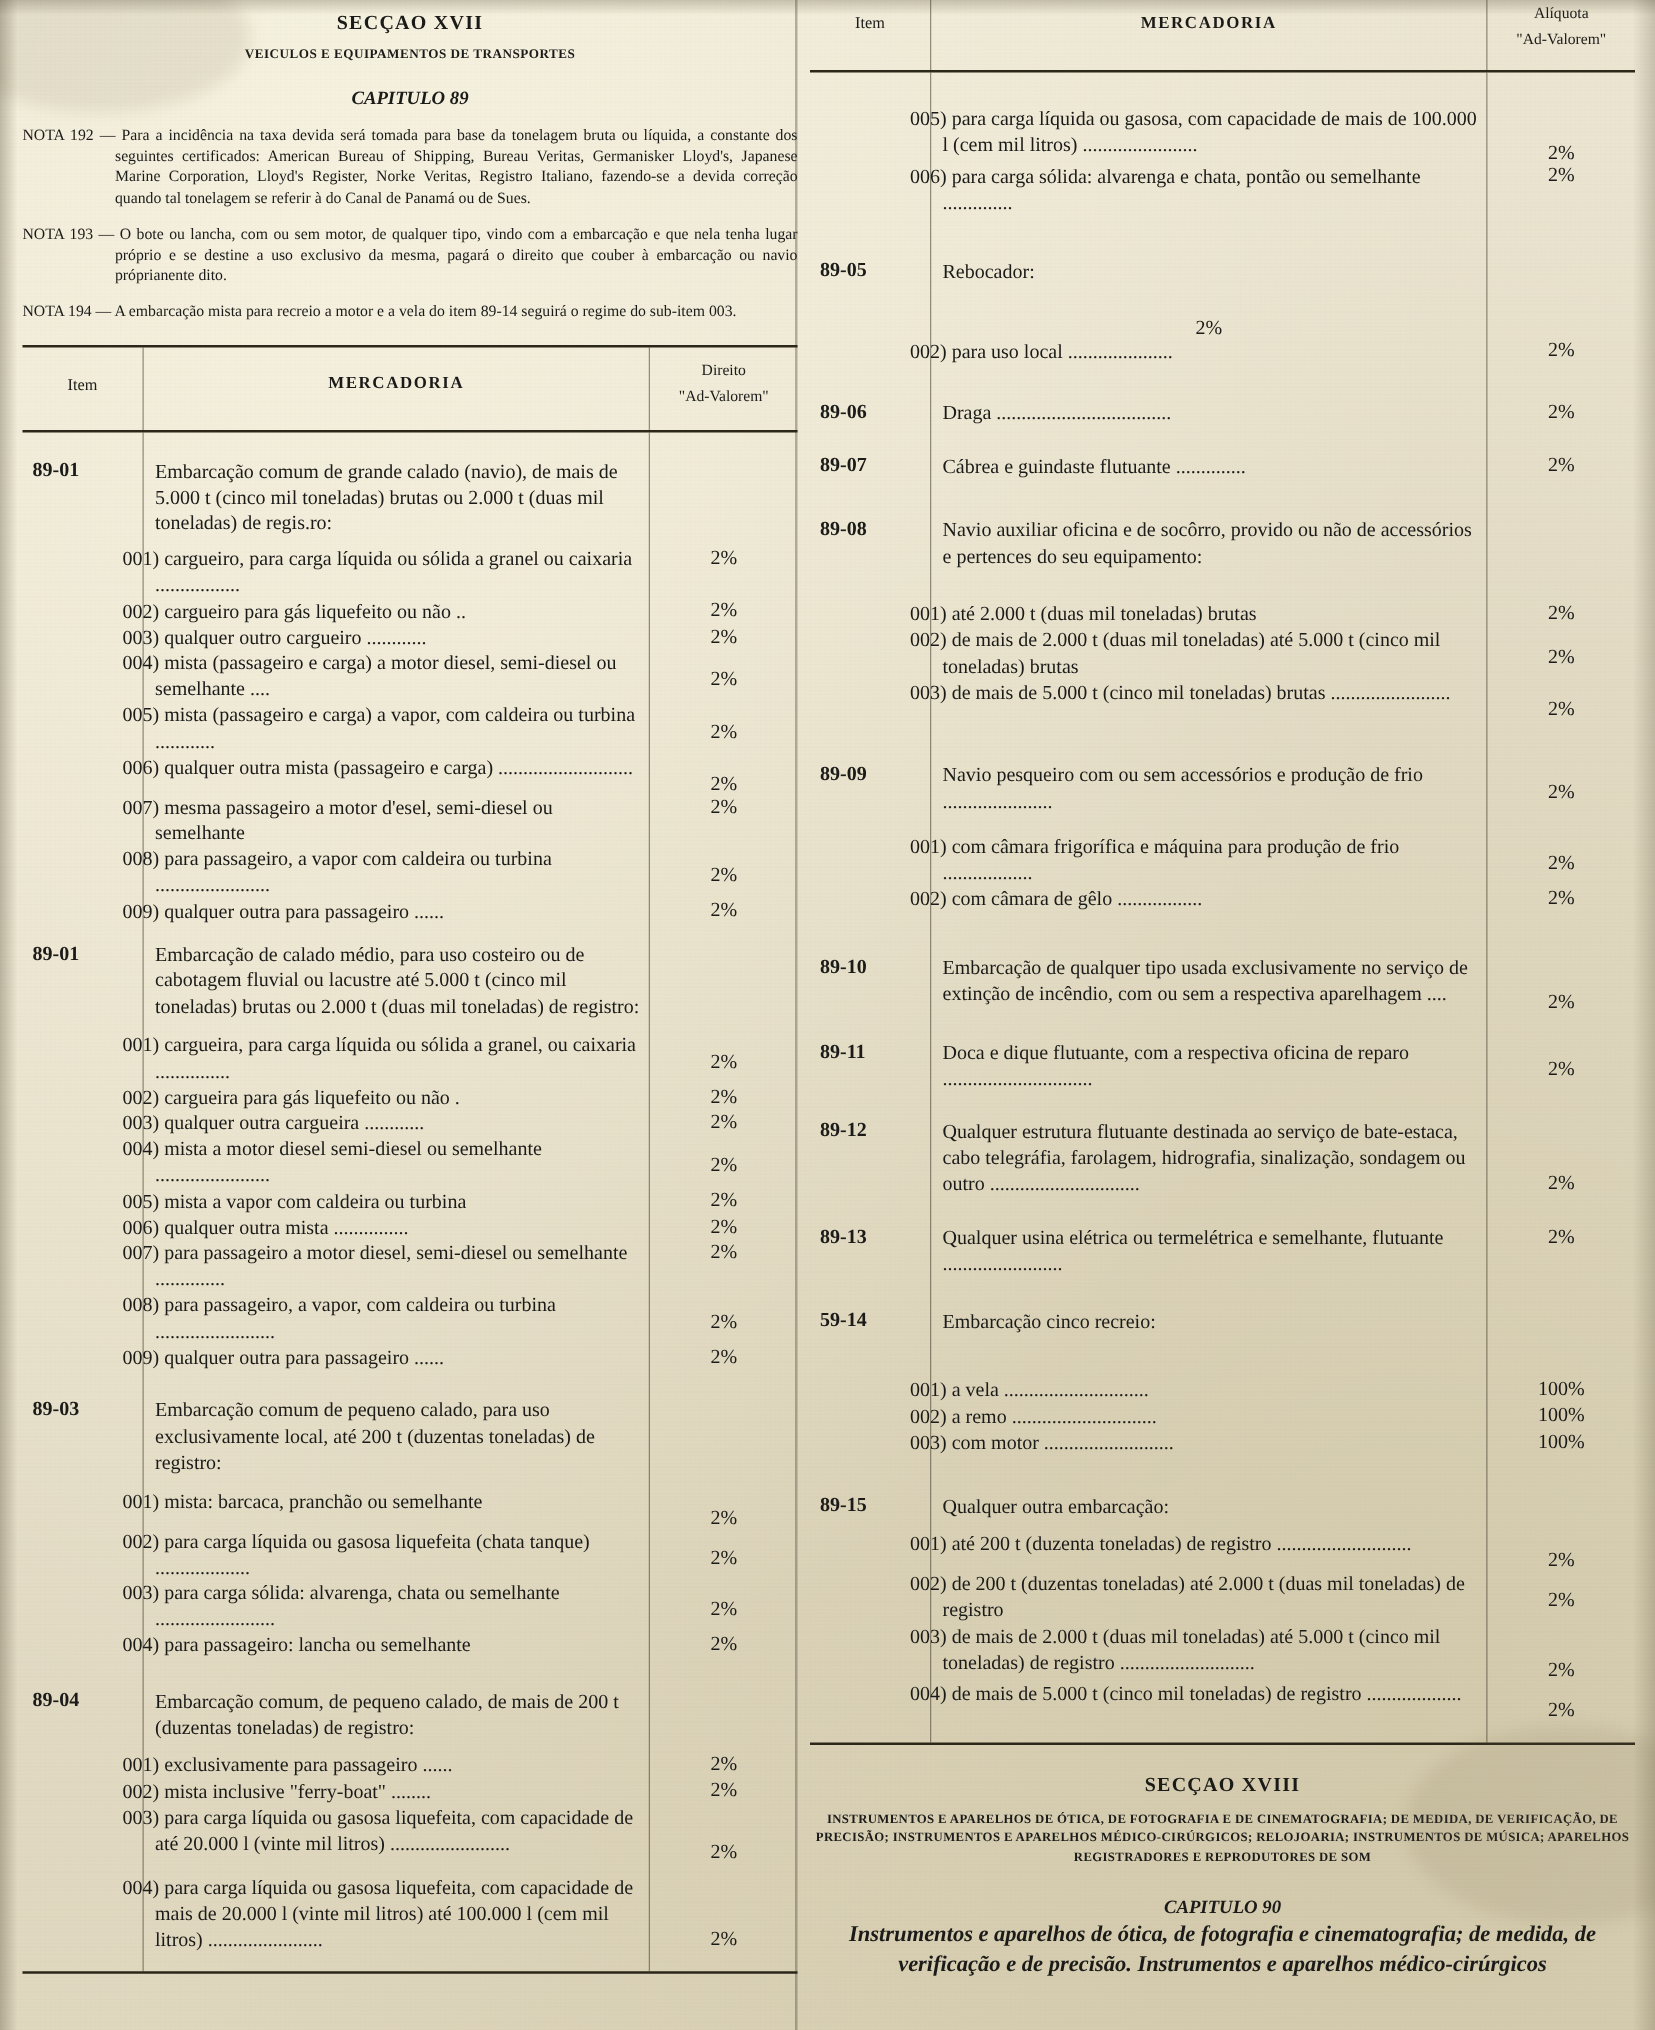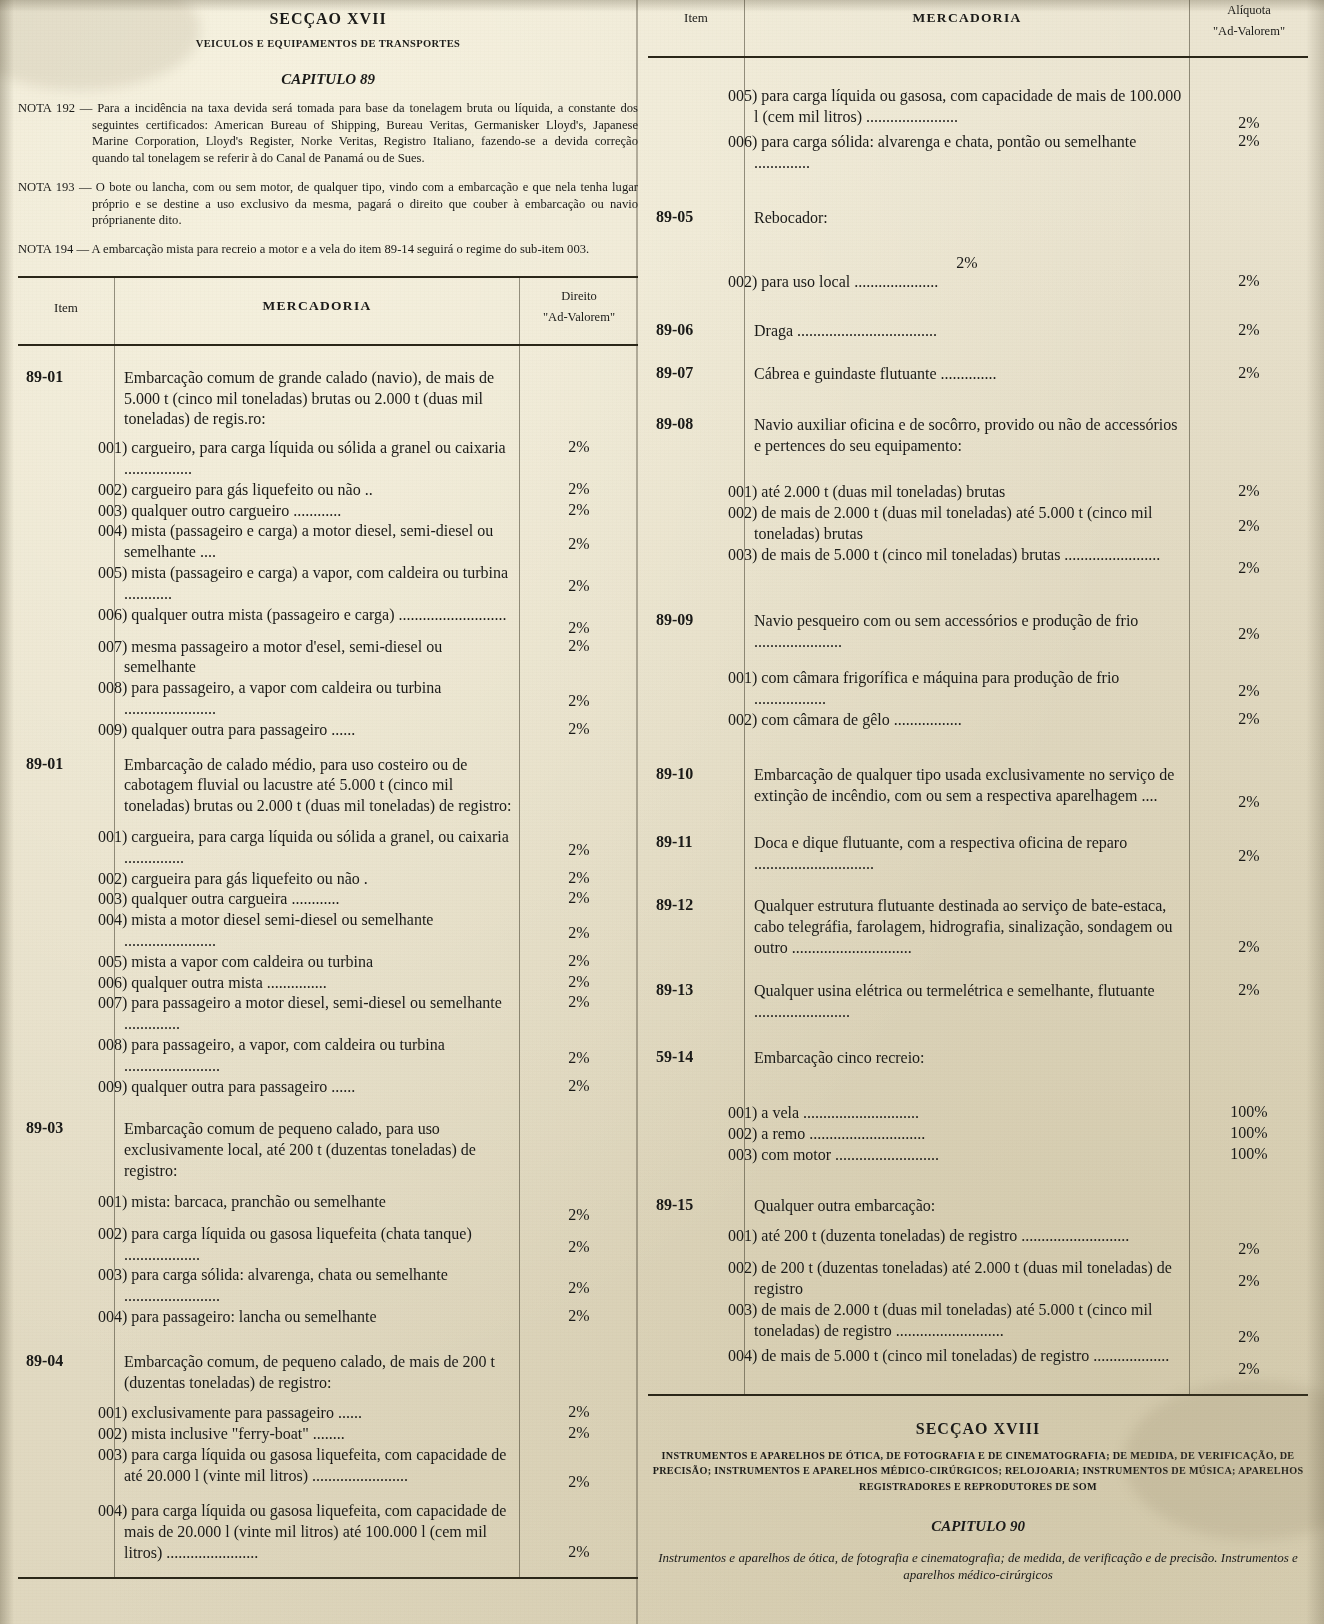--- a/index.html
+++ b/index.html
@@ -74,23 +74,24 @@
   .cap-sub {
     text-align: center;
     font-style: italic;
     font-size: 12.5px;
     margin-top: 14px;
     font-weight: bold;
   }
   .cap-sub2 {
     text-align: center;
     font-style: italic;
-    font-size: 13px;
-    margin-top: 14px;
+    font-size: 18px;
+    margin-top: 0;
     line-height: 1.35;
+    font-weight: bold;
   }
   .nota {
     font-size: 12.6px;
     line-height: 1.33;
     margin-top: 12px;
     text-align: justify;
   }
   .nota .lbl { font-weight: normal; margin-top: 20px; }
   .hang { padding-left: 74px; text-indent: -74px; }
 

